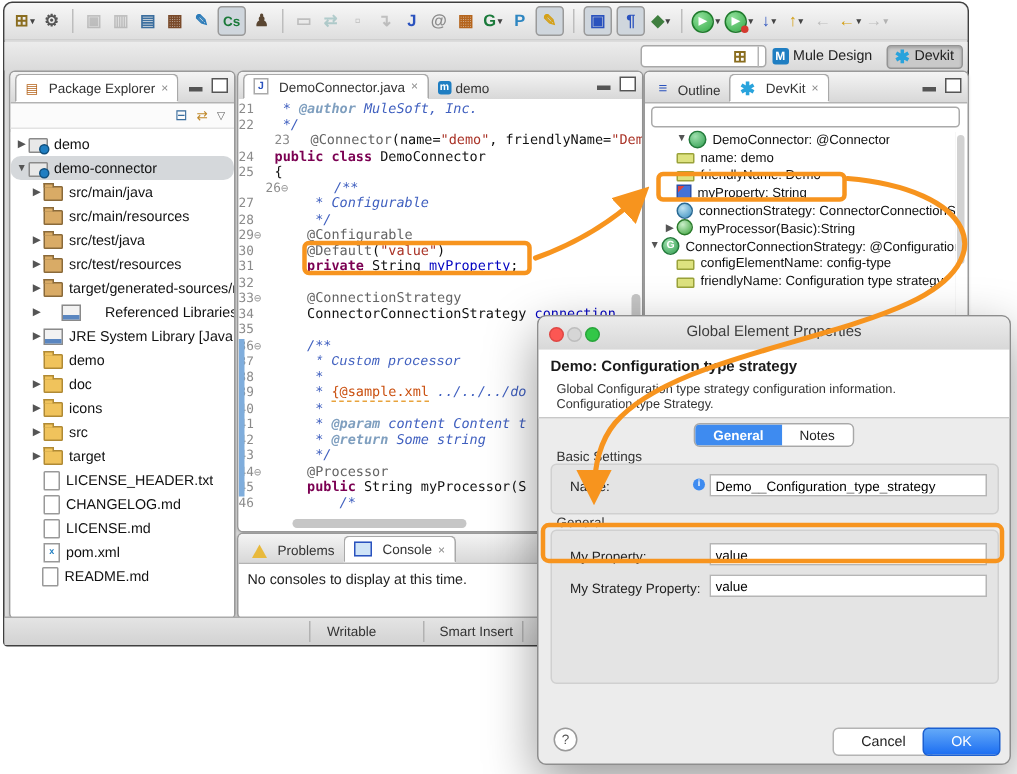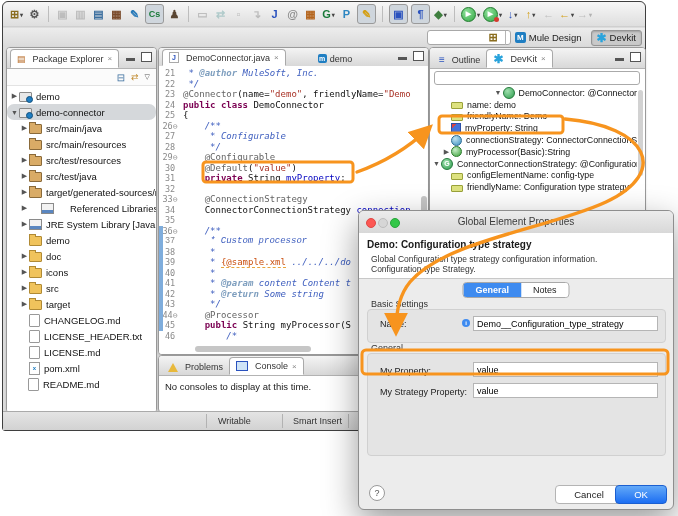--- a/index.html
+++ b/index.html
@@ -56,21 +56,21 @@
   .i-globe{width:9px;height:9px;border-radius:50%;background:radial-gradient(circle at 35% 30%,#bfe3f2,#3a8fc0);border:1px solid #2a6a94;}
   .i-proc{width:9px;height:9px;border-radius:50%;background:radial-gradient(circle at 35% 30%,#c9eec9,#3aa23a);border:1px solid #2a7a2a;}
   .i-java{width:10px;height:11px;background:#fff;border:1px solid #aaa;color:#2a52be;font-size:8px;font-weight:bold;text-align:center;line-height:11px;}
   .i-outline{color:#2a52be;font-size:10px;font-weight:bold;}
   .i-devkit{color:#29a3dc;font-size:12px;font-weight:bold;line-height:1;}
   .i-problems{width:0;height:0;border-left:5px solid transparent;border-right:5px solid transparent;border-bottom:9px solid #e8b93c;}
   .i-console{width:10px;height:8px;background:#cfe4f7;border:1px solid #2a52be;}
   
   .code{position:absolute;left:0;top:18px;right:0;bottom:0;background:#fff;font-family:"DejaVu Sans Mono",monospace;font-size:9px;overflow:hidden;}
   .cl{display:flex;height:10.5px;line-height:10.5px;white-space:pre;}
-  .cl .g{width:22px;flex:none;text-align:center;color:#8a8a8a;padding-right:2px;font-size:8.5px;}
+  .cl .g{width:22px;flex:none;text-align:left;color:#8a8a8a;padding-right:2px;font-size:8.5px;}
   .cl .fold{color:#9a9a9a;font-size:8px;}
   .c-jd{color:#3F5FBF;font-style:italic;}
   .c-jdt{color:#7F9FBF;font-weight:bold;font-style:italic;}
   .c-ann{color:#646464;}
   .c-str{color:#A93226;}
   .c-kw{color:#7B0052;font-weight:bold;}
   .c-fld{color:#0000C0;}
   .c-pl{color:#111;}
   .c-err{color:#CA5010;border-bottom:1px dashed #E8A33D;}
   .gutter-hl{position:absolute;left:0;width:4px;background:#7FADDC;z-index:3;}
@@ -267,26 +267,26 @@
           <span style="overflow: hidden; text-overflow: clip;">src/main/java</span>
         </div>
         <div class="trow" style="height: 16px; font-size: 9.5px; padding-left: 13px;">
           <span class="ar"></span>
           <span class="ico i-pkg"></span>
           <span style="overflow: hidden; text-overflow: clip;">src/main/resources</span>
         </div>
         <div class="trow" style="height: 16px; font-size: 9.5px; padding-left: 13px;">
           <span class="ar">▶</span>
           <span class="ico i-pkg"></span>
+          <span style="overflow: hidden; text-overflow: clip;">src/test/java</span>
+        </div>
+        <div class="trow" style="height: 16px; font-size: 9.5px; padding-left: 13px;">
+          <span class="ar">▶</span>
+          <span class="ico i-pkg"></span>
           <span style="overflow: hidden; text-overflow: clip;">src/test/resources</span>
-        </div>
-        <div class="trow" style="height: 16px; font-size: 9.5px; padding-left: 13px;">
-          <span class="ar">▶</span>
-          <span class="ico i-pkg"></span>
-          <span style="overflow: hidden; text-overflow: clip;">src/test/java</span>
         </div>
         <div class="trow" style="height: 16px; font-size: 9.5px; padding-left: 13px;">
           <span class="ar">▶</span>
           <span class="ico i-pkg"></span>
           <span style="overflow: hidden; text-overflow: clip;">target/generated-sources/mule</span>
         </div>
         <div class="trow" style="height: 16px; font-size: 9.5px; padding-left: 13px; gap: 12px;">
           <span class="ar">▶</span>
           <span class="ico i-lib"></span>
           <span style="overflow: hidden; text-overflow: clip;">Referenced Libraries</span>
@@ -317,71 +317,71 @@
           <span style="overflow: hidden; text-overflow: clip;">src</span>
         </div>
         <div class="trow" style="height: 16px; font-size: 9.5px; padding-left: 13px;">
           <span class="ar">▶</span>
           <span class="ico i-folder"></span>
           <span style="overflow: hidden; text-overflow: clip;">target</span>
         </div>
         <div class="trow" style="height: 16px; font-size: 9.5px; padding-left: 13px;">
           <span class="ar"></span>
           <span class="ico i-file"></span>
+          <span style="overflow: hidden; text-overflow: clip;">LICENSE_HEADER.txt</span>
+        </div>
+        <div class="trow" style="height: 16px; font-size: 9.5px; padding-left: 13px;">
+          <span class="ar"></span>
+          <span class="ico i-file"></span>
           <span style="overflow: hidden; text-overflow: clip;">CHANGELOG.md</span>
-        </div>
-        <div class="trow" style="height: 16px; font-size: 9.5px; padding-left: 13px;">
-          <span class="ar"></span>
-          <span class="ico i-file"></span>
-          <span style="overflow: hidden; text-overflow: clip;">LICENSE_HEADER.txt</span>
         </div>
         <div class="trow" style="height: 16px; font-size: 9.5px; padding-left: 13px;">
           <span class="ar"></span>
           <span class="ico i-file"></span>
           <span style="overflow: hidden; text-overflow: clip;">LICENSE.md</span>
         </div>
         <div class="trow" style="height: 16px; font-size: 9.5px; padding-left: 13px;">
           <span class="ar"></span>
           <span class="ico i-xml">x</span>
           <span style="overflow: hidden; text-overflow: clip;">pom.xml</span>
         </div>
         <div class="trow" style="height: 16px; font-size: 9.5px; padding-left: 12px;">
           <span class="ar"></span>
           <span class="ico i-file"></span>
           <span style="overflow: hidden; text-overflow: clip;">README.md</span>
         </div>
       </div>
   </div>
 
   <div class="panel" style="left:155px;top:45px;width:269px;height:306px;">
-    <div class="tabbar" style="height:18px;gap:26px;">
+    <div class="tabbar" style="height:18px;">
       <div class="tab on" style="height:15px;">
         <span class="ico i-java" style="width:8px;height:9px;line-height:9px;font-size:7px;">J</span>
         <span>DemoConnector.java</span>
         <span class="x">×</span>
       </div>
       <div class="tab" style="height:15px;">
         <span class="mule-sq" style="width:9px;height:9px;font-size:7px;">m</span>
         <span>demo</span>
       </div>
       <div class="minmax" style="top:3px;">
         <span class="mm-min"></span>
         <span class="mm-max"></span>
       </div>
     </div>
     <div class="code" id="code-area">
       <div class="gutter-hl" id="gutter-hl" style="top: 159.5px; height: 105px;"></div>
       <div class="vscroll" style="top:130px;height:62px;"></div>
       <div class="hscroll" style="left:36px;bottom:2px;width:116px;"></div>
     <div class="cl" style="margin-top: 2px;"><span class="g">21</span><span><span class="c-jd"> * </span><span class="c-jdt">@author</span><span class="c-jd"> MuleSoft, Inc.</span></span></div>
         <div class="cl" style="margin-top: 0px;"><span class="g">22</span><span><span class="c-jd"> */</span></span></div>
-        <div class="cl" style="margin-top: 0px;"><span class="g">23</span><span><span class="c-ann">@Connector</span><span class="c-pl">(name=</span><span class="c-str">"demo"</span><span class="c-pl">, friendlyName=</span><span class="c-str">"Demo</span></span></div>
+        <div class="cl" style="margin-top: 0px; padding-left: 24px;"><span class="g">23</span><span><span class="c-ann">@Connector</span><span class="c-pl">(name=</span><span class="c-str">"demo"</span><span class="c-pl">, friendlyName=</span><span class="c-str">"Demo</span></span></div>
         <div class="cl" style="margin-top: 0px;"><span class="g">24</span><span><span class="c-kw">public class </span><span class="c-pl">DemoConnector</span></span></div>
         <div class="cl" style="margin-top: 0px;"><span class="g">25</span><span><span class="c-pl">{</span></span></div>
-        <div class="cl" style="margin-top: 0px;"><span class="g">26<span class="fold">⊖</span></span><span><span class="c-jd">    /**</span></span></div>
+        <div class="cl" style="margin-top: 0px; margin-left: 18px;"><span class="g">26<span class="fold">⊖</span></span><span><span class="c-jd">    /**</span></span></div>
         <div class="cl" style="margin-top: 0px;"><span class="g">27</span><span><span class="c-jd">     * Configurable</span></span></div>
         <div class="cl" style="margin-top: 0px;"><span class="g">28</span><span><span class="c-jd">     */</span></span></div>
         <div class="cl" style="margin-top: 0px;"><span class="g">29<span class="fold">⊖</span></span><span><span class="c-pl">    </span><span class="c-ann">@Configurable</span></span></div>
         <div class="cl" style="margin-top: 0px;"><span class="g">30</span><span><span class="c-pl">    </span><span class="c-ann">@Default</span><span class="c-pl">(</span><span class="c-str">"value"</span><span class="c-pl">)</span></span></div>
         <div class="cl" style="margin-top: 0px;"><span class="g">31</span><span><span class="c-pl">    </span><span class="c-kw">private </span><span class="c-pl">String </span><span class="c-fld">myProperty</span><span class="c-pl">;</span></span></div>
         <div class="cl" style="margin-top: 0px;"><span class="g">32</span><span></span></div>
         <div class="cl" style="margin-top: 0px;"><span class="g">33<span class="fold">⊖</span></span><span><span class="c-pl">    </span><span class="c-ann">@ConnectionStrategy</span></span></div>
         <div class="cl" style="margin-top: 0px;"><span class="g">34</span><span><span class="c-pl">    ConnectorConnectionStrategy </span><span class="c-fld">connection</span></span></div>
         <div class="cl" style="margin-top: 0px;"><span class="g">35</span><span></span></div>
         <div class="cl" style="margin-top: 0px;"><span class="g">36<span class="fold">⊖</span></span><span><span class="c-jd">    /**</span></span></div>
@@ -427,21 +427,21 @@
       <div class="minmax">
         <span class="mm-min"></span>
         <span class="mm-max"></span>
       </div>
     </div>
     <input class="filter" value="" style="">
     <div style="position:absolute;right:1px;top:40px;bottom:1px;width:7px;border-left:1px solid #ddd;">
       <div style="position:absolute;left:1px;top:2px;width:5px;height:86px;background:#d2d2d2;border-radius:3px;"></div>
     </div>
     <div class="tree" id="devkit-tree" style="top:39px;right:8px;">
-        <div class="trow" style="height: 11.8px; font-size: 8.8px; padding-left: 20px; justify-content: flex-end;">
+        <div class="trow" style="height: 11.8px; font-size: 8.8px; padding-left: 20px;">
           <span class="ar">▼</span>
           <span class="ico i-conn"></span>
           <span style="overflow: hidden; text-overflow: clip;">DemoConnector: @Connector</span>
         </div>
         <div class="trow" style="height: 11.8px; font-size: 8.8px; padding-left: 12px;">
           <span class="ar"></span>
           <span class="ico i-attr"></span>
           <span style="overflow: hidden; text-overflow: clip;">name: demo</span>
         </div>
         <div class="trow" style="height: 11.8px; font-size: 8.8px; padding-left: 12px;">

